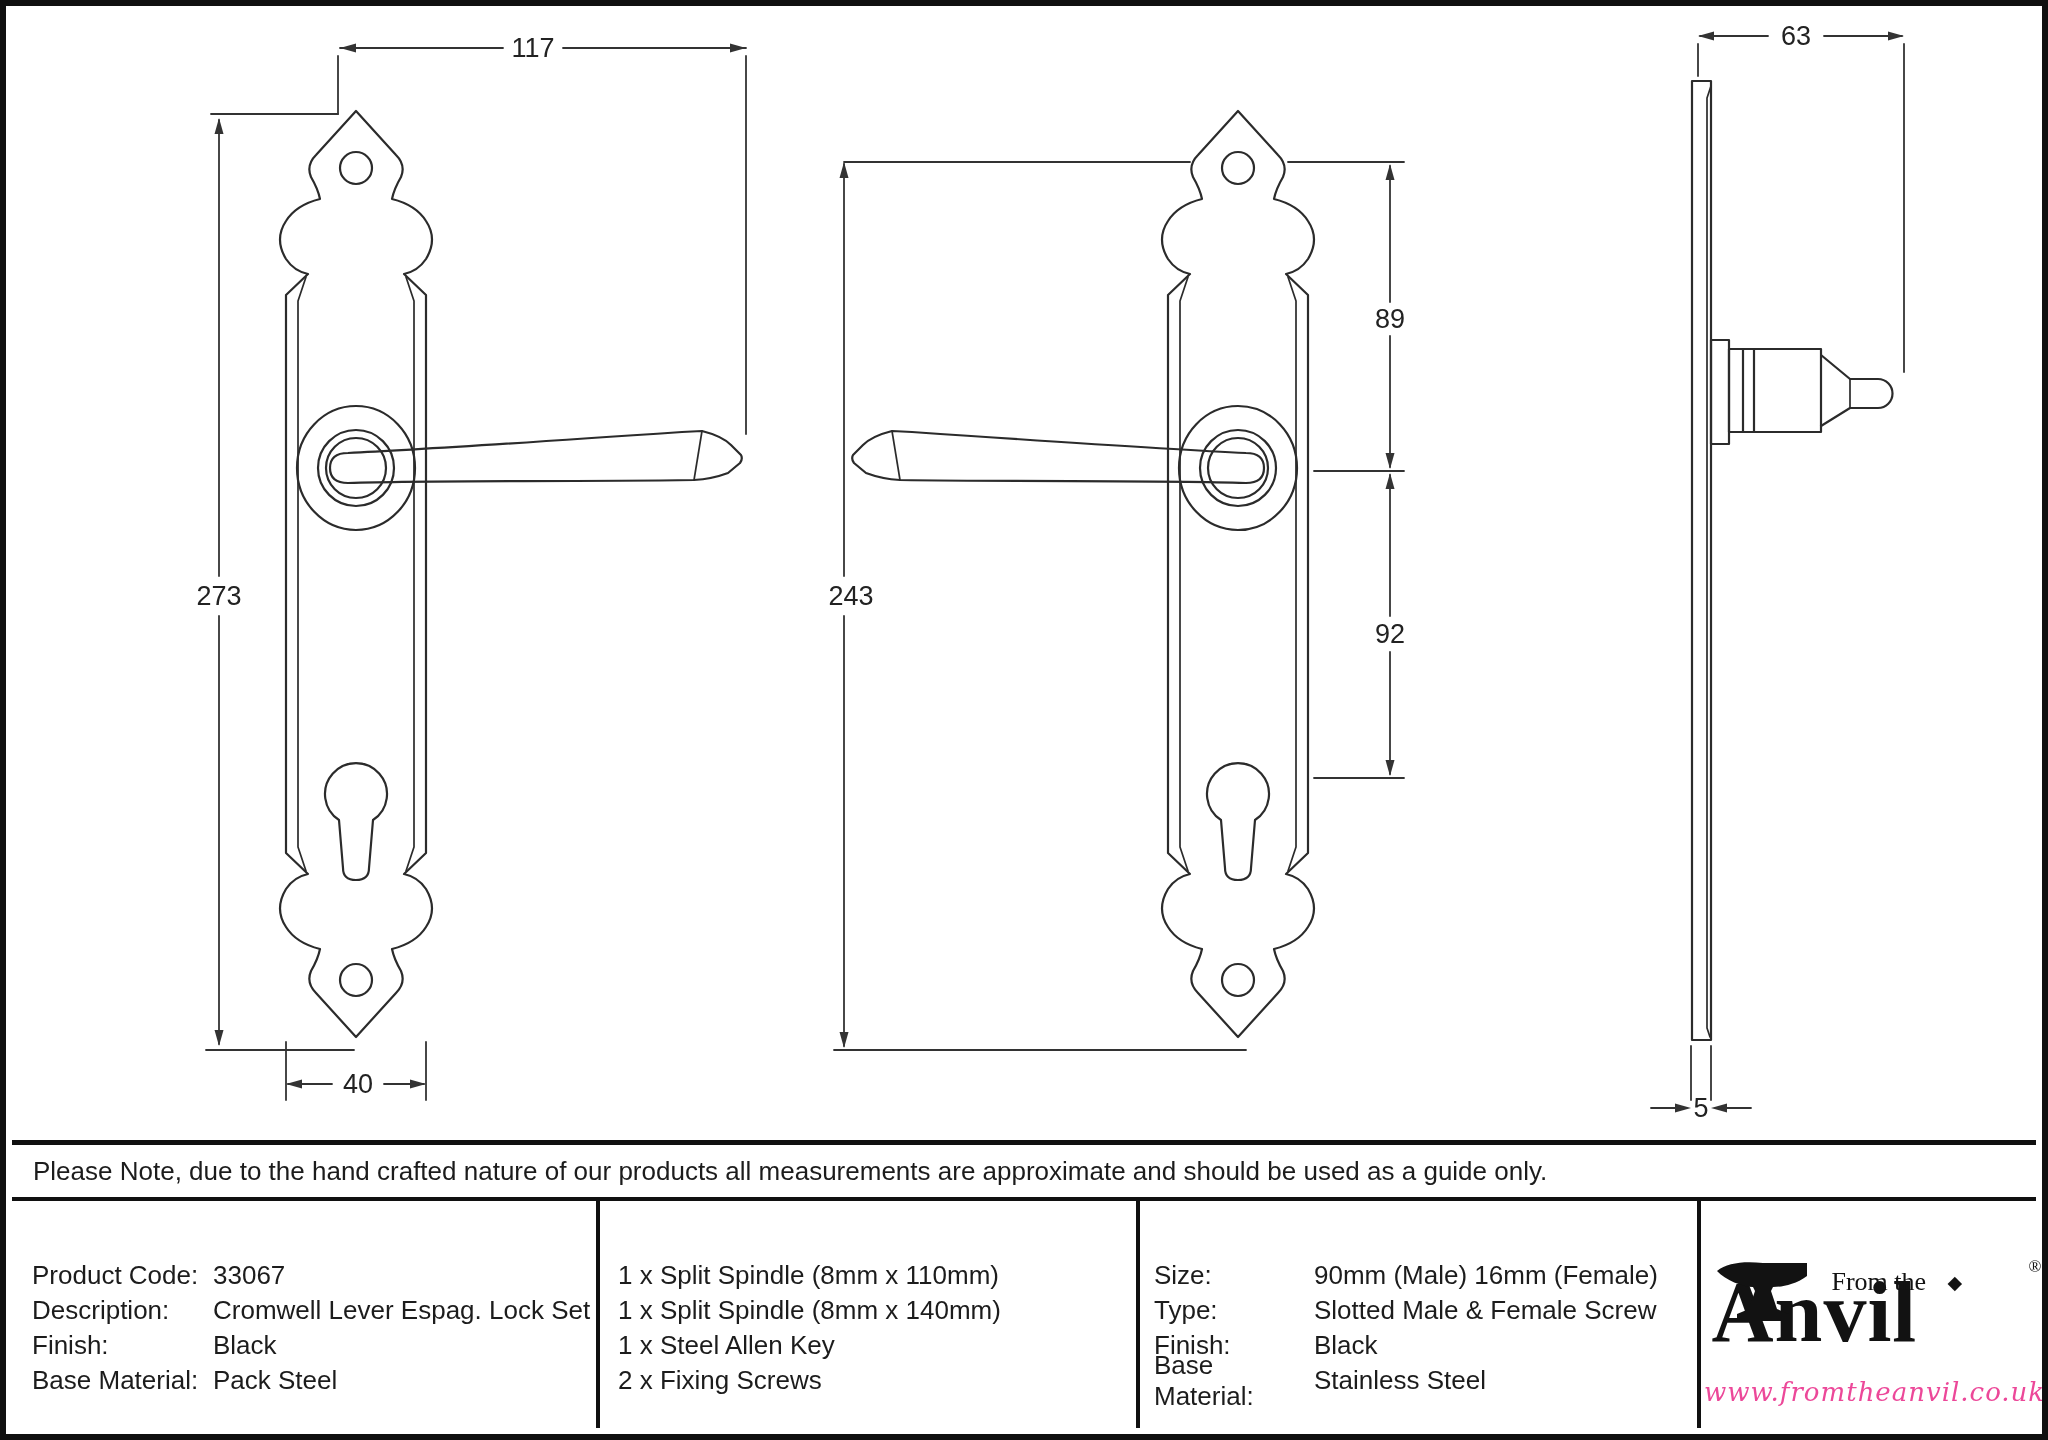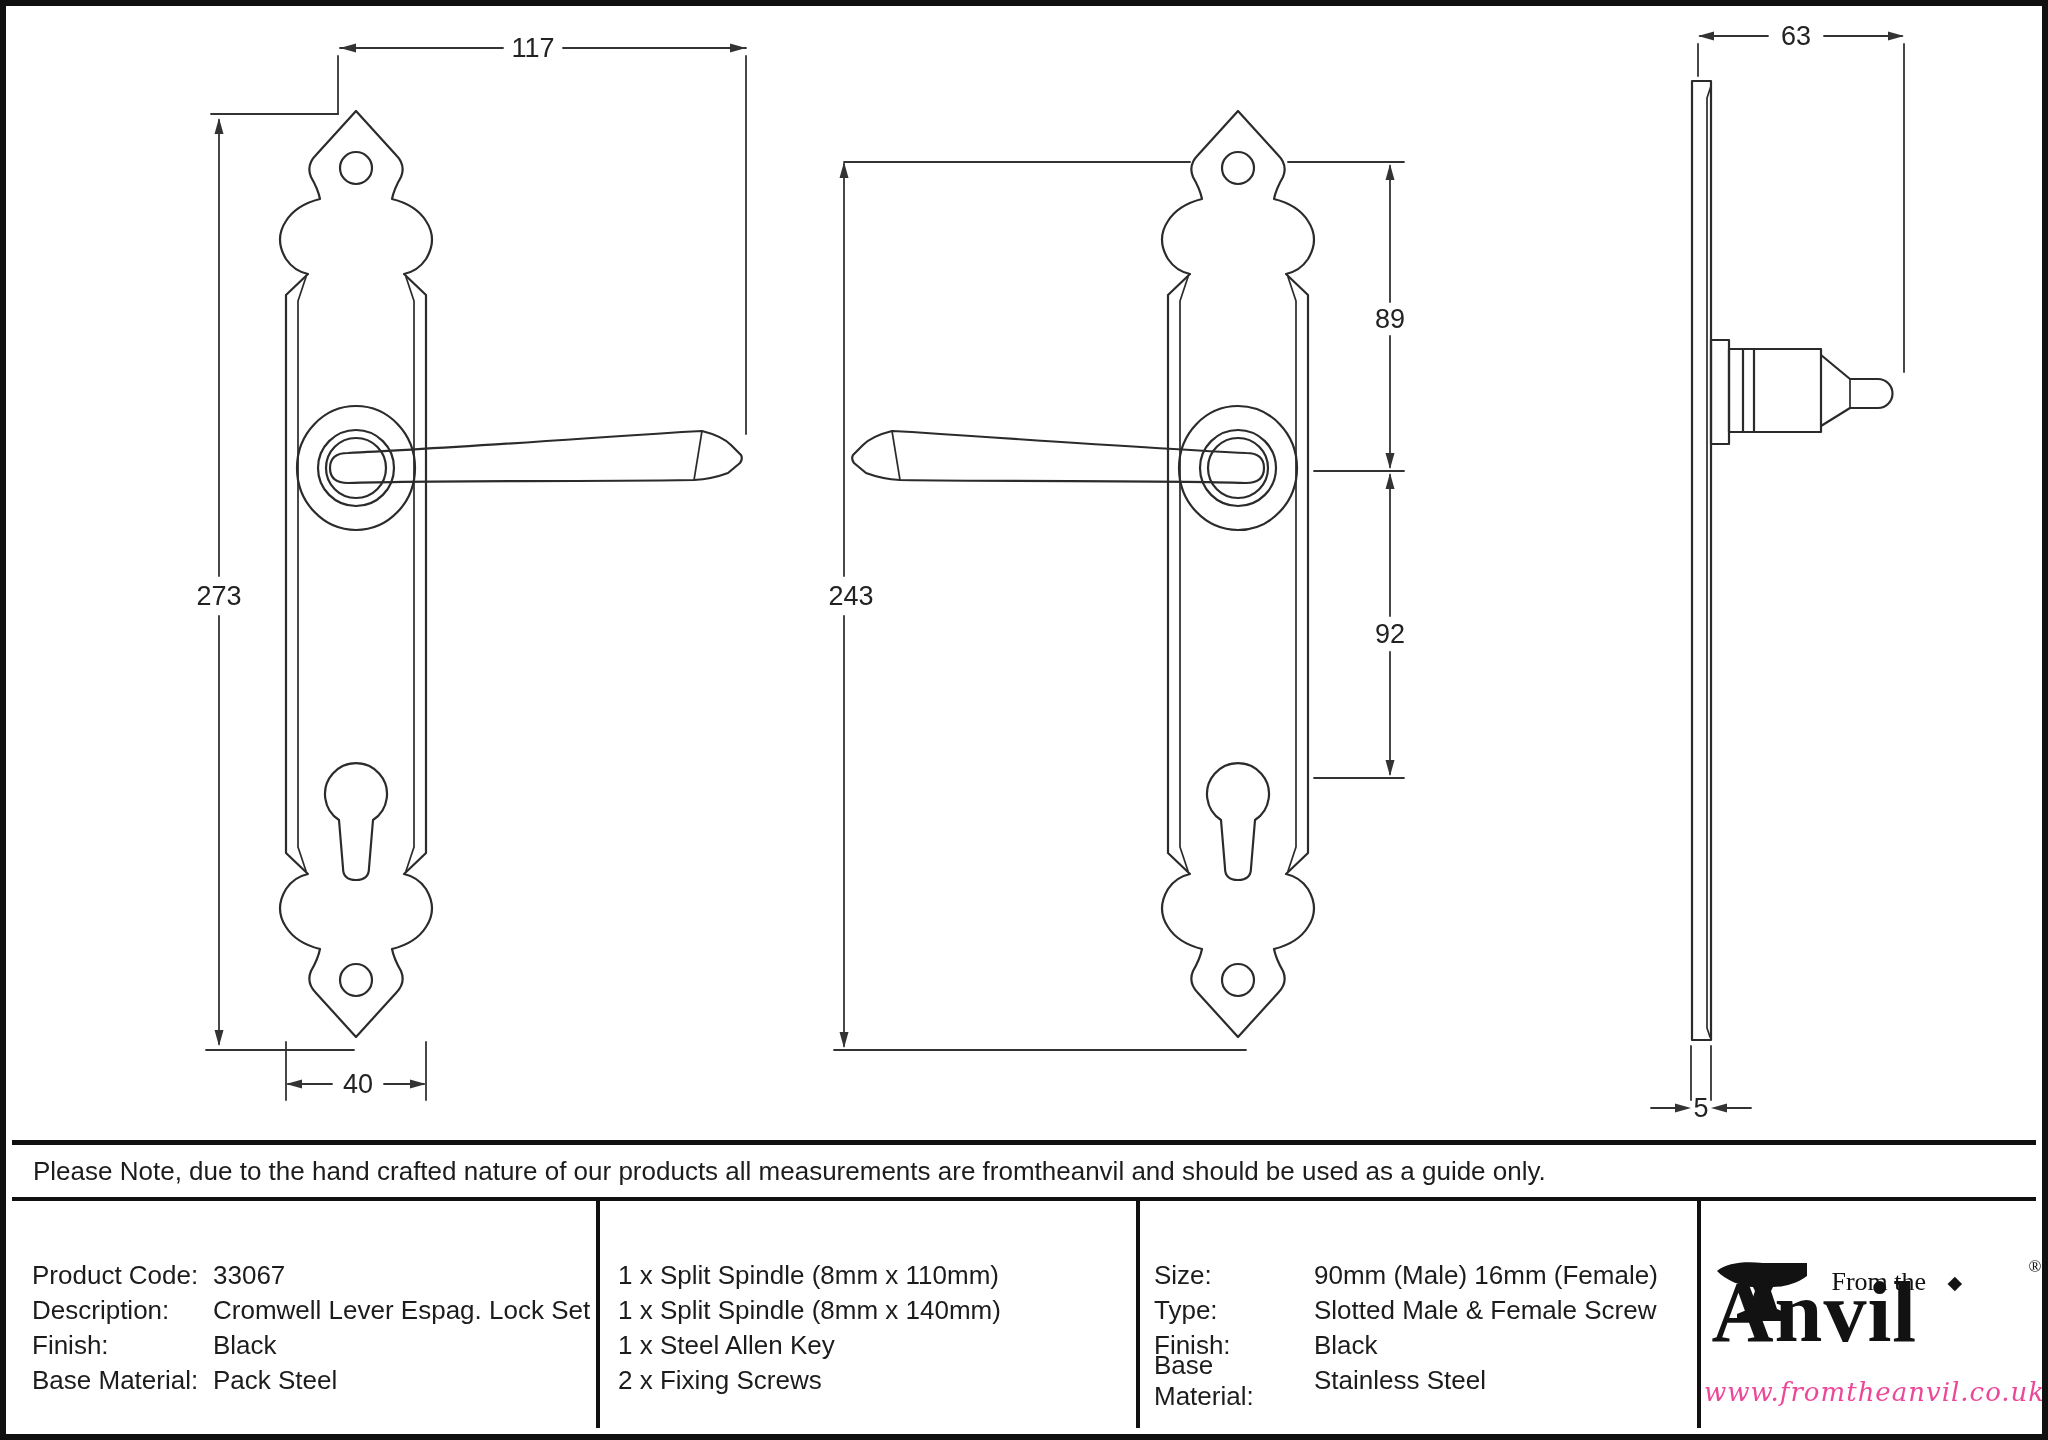--- a/index.html
+++ b/index.html
@@ -198,21 +198,21 @@
       <line class="dim" x1="1645" y1="1102" x2="1671" y2="1102"></line>
       <line class="dim" x1="1719" y1="1102" x2="1745" y2="1102"></line>
       <polygon class="arr" points="1685,1102 1669,1097.5 1669,1106.5"></polygon>
       <polygon class="arr" points="1705,1102 1721,1097.5 1721,1106.5"></polygon>
       <rect class="lbl-bg" x="1688" y="1088" width="14" height="28"></rect>
       <text x="1695" y="1111">5</text>
     </g>
   </svg>
 
   <div class="note-row">
-    <span>Please Note, due to the hand crafted nature of our products all measurements are fromtheanvil and should be used as a guide only.</span>
+    <span>Please Note, due to the hand crafted nature of our products all measurements are approximate and should be used as a guide only.</span>
   </div>
 
 
   <div class="tbody">
 
     <div class="col" style="left:0;width:584px;padding-left:20px">
       <div class="kv">
         <span class="k">Product Code:</span>
         <span class="v">33067</span>
       </div>

